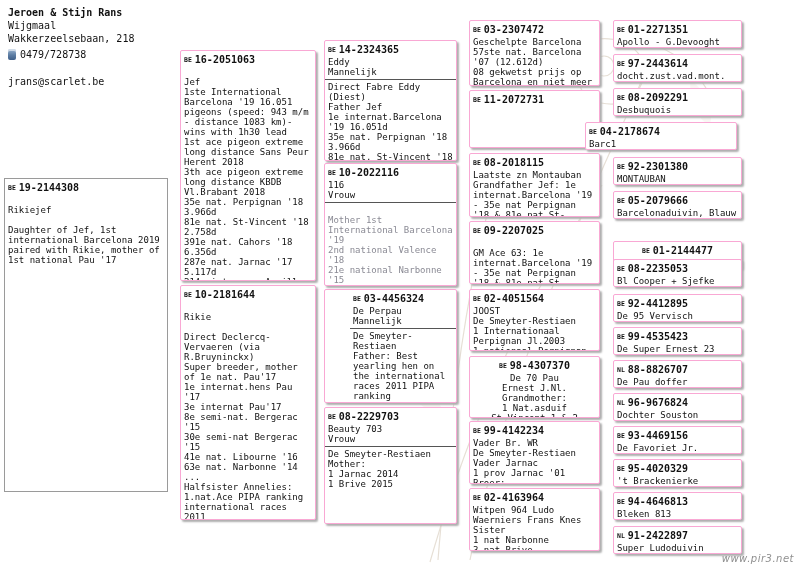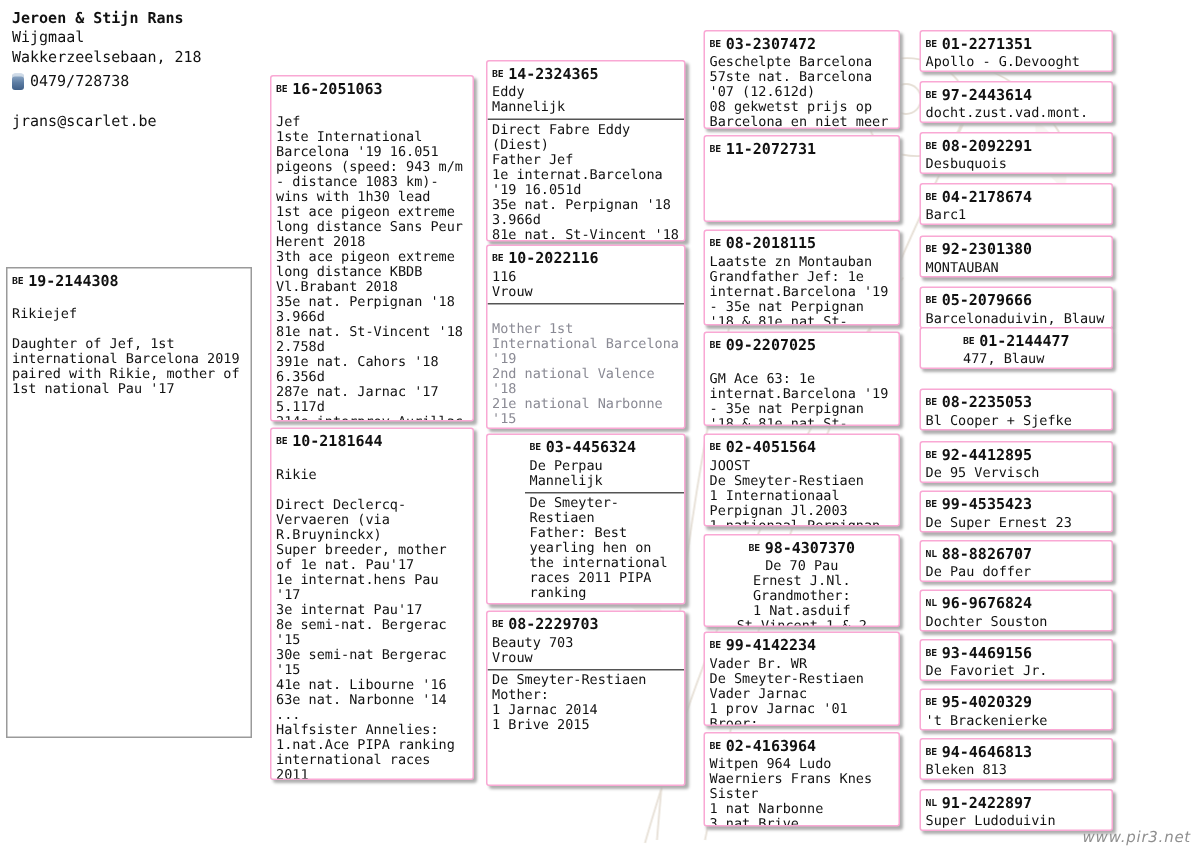--- a/index.html
+++ b/index.html
@@ -224,33 +224,33 @@
         <div class="tname">Apollo - G.Devooght</div>
       </div>
       <div class="pbox" style="left: 613px; top: 54px; width: 129px; height: 28px;">
         <div class="ringline"><span class="cc">BE</span>97-2443614</div>
         <div class="tname">docht.zust.vad.mont.</div>
       </div>
       <div class="pbox" style="left: 613px; top: 88px; width: 129px; height: 28px;">
         <div class="ringline"><span class="cc">BE</span>08-2092291</div>
         <div class="tname">Desbuquois</div>
       </div>
-      <div class="pbox" style="left: 613px; top: 122px; width: 129px; height: 28px;">
+      <div class="pbox" style="left: 585px; top: 122px; width: 152px; height: 28px;">
         <div class="ringline"><span class="cc">BE</span>04-2178674</div>
         <div class="tname">Barc1</div>
       </div>
       <div class="pbox" style="left: 613px; top: 157px; width: 129px; height: 28px;">
         <div class="ringline"><span class="cc">BE</span>92-2301380</div>
         <div class="tname">MONTAUBAN</div>
       </div>
       <div class="pbox" style="left: 613px; top: 191px; width: 129px; height: 28px;">
         <div class="ringline"><span class="cc">BE</span>05-2079666</div>
         <div class="tname">Barcelonaduivin, Blauw</div>
       </div>
-      <div class="pbox" style="left: 613px; top: 218px; width: 129px; height: 28px; padding-left: 28px;">
+      <div class="pbox" style="left: 613px; top: 241px; width: 129px; height: 28px; padding-left: 28px;">
         <div class="ringline"><span class="cc">BE</span>01-2144477</div>
         <div class="tname">477, Blauw</div>
       </div>
       <div class="pbox" style="left: 613px; top: 259px; width: 129px; height: 28px;">
         <div class="ringline"><span class="cc">BE</span>08-2235053</div>
         <div class="tname">Bl Cooper + Sjefke</div>
       </div>
       <div class="pbox" style="left: 613px; top: 294px; width: 129px; height: 28px;">
         <div class="ringline"><span class="cc">BE</span>92-4412895</div>
         <div class="tname">De 95 Vervisch</div>

